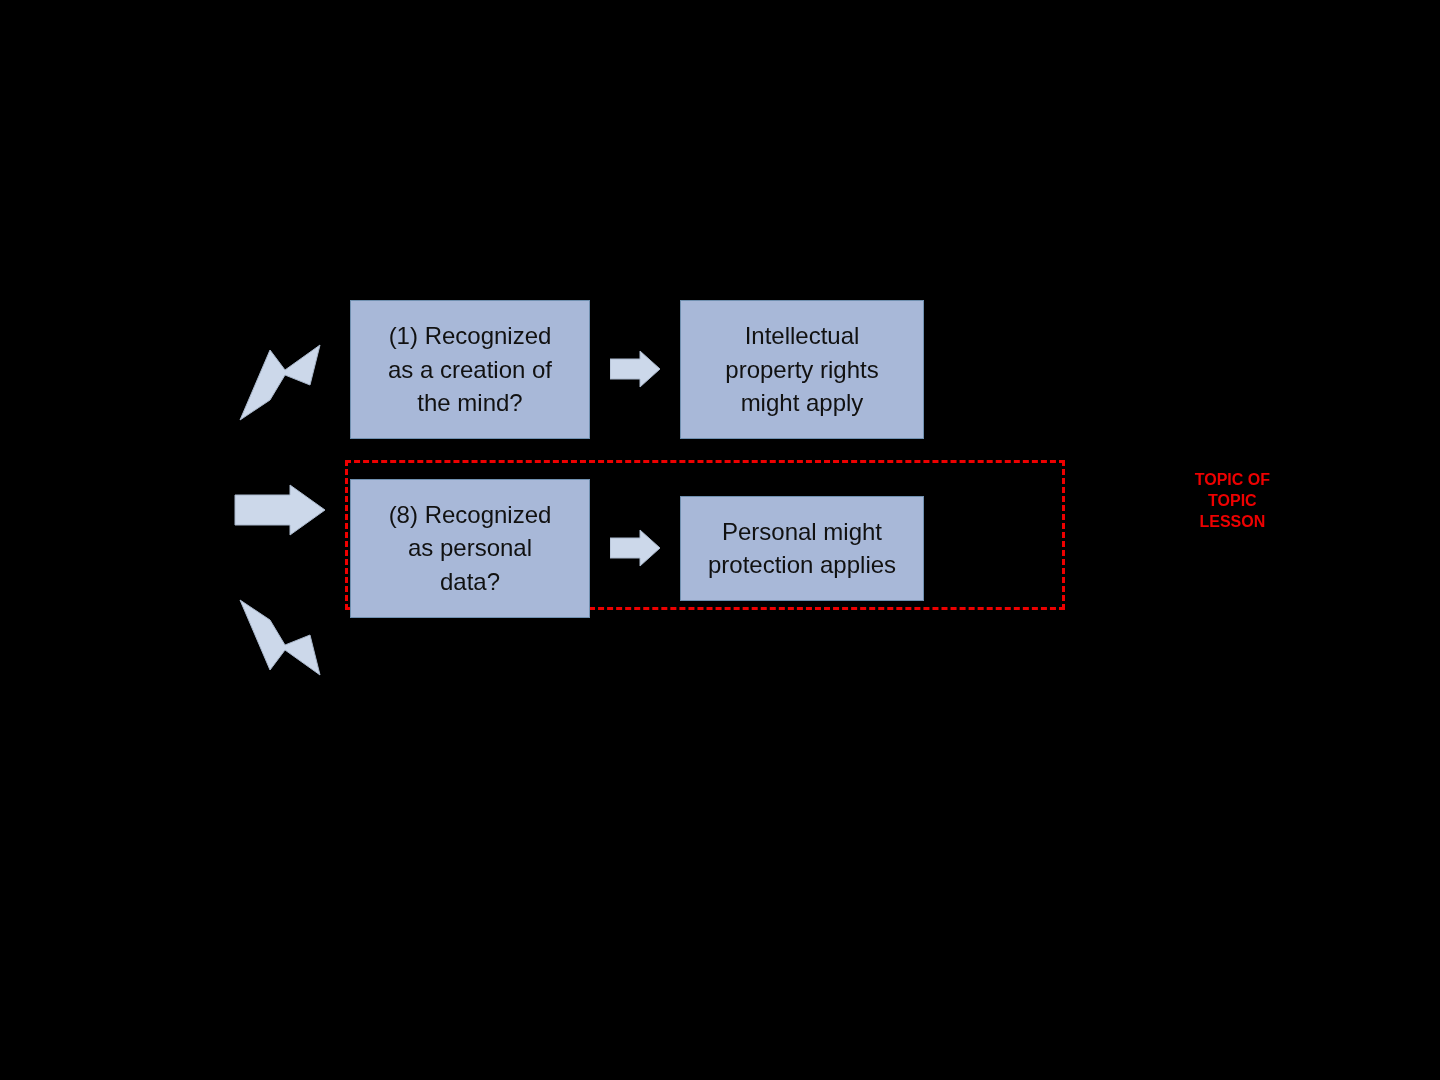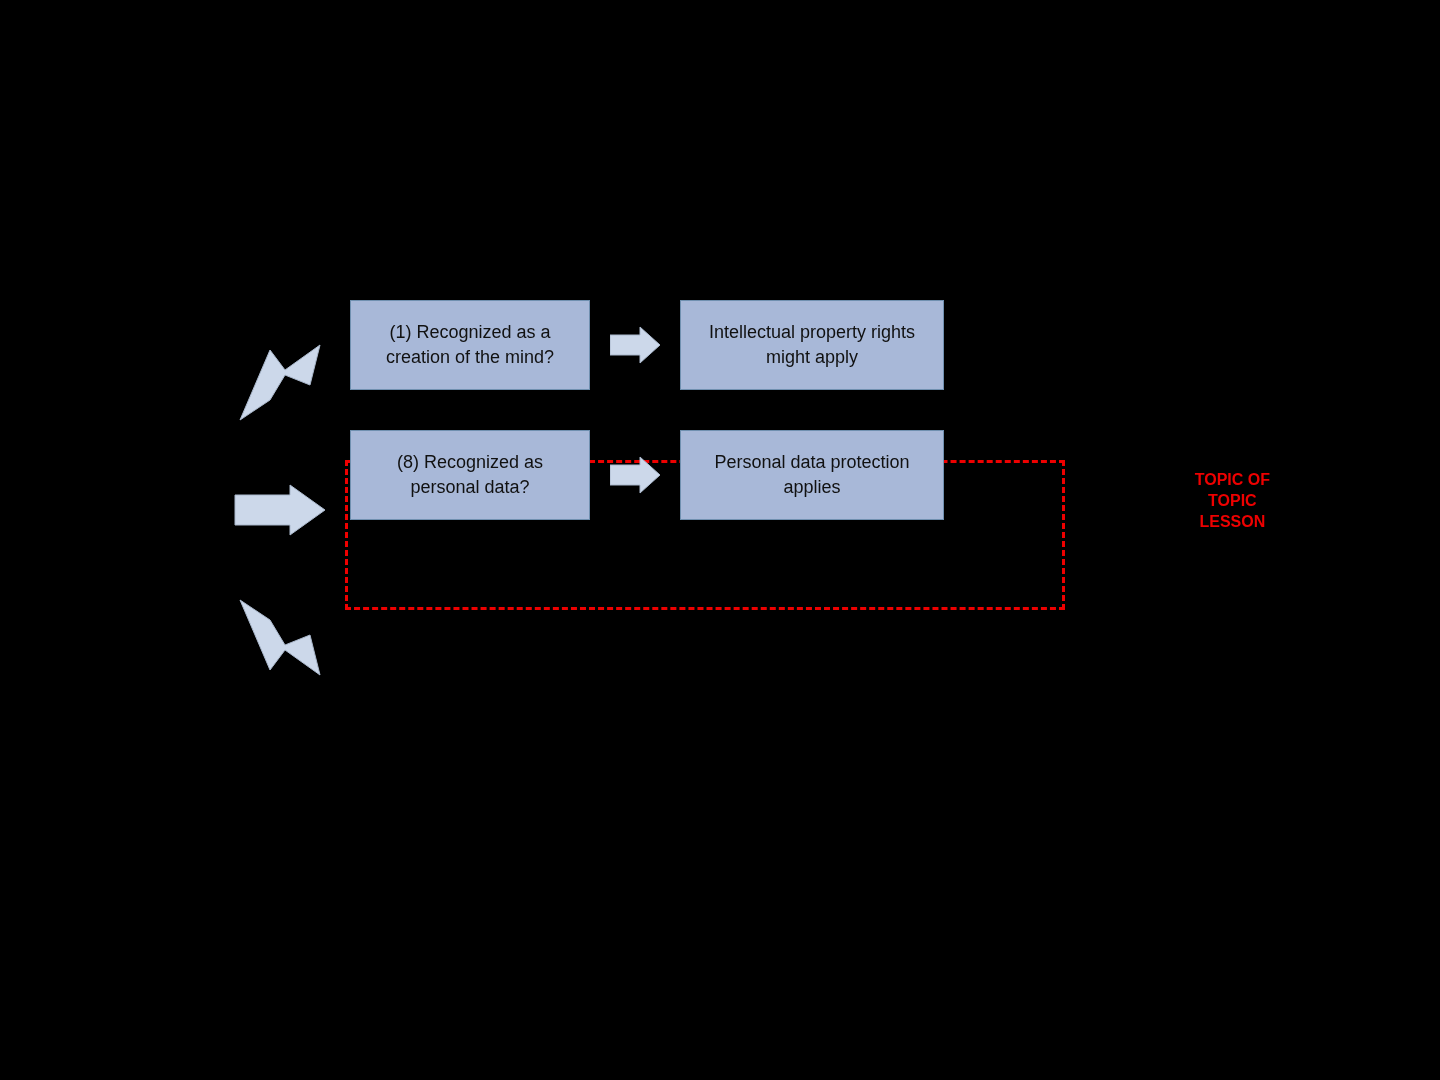--- a/index.html
+++ b/index.html
@@ -35,35 +35,35 @@
       display: flex;
       align-items: center;
       gap: 20px;
     }
 
     .box {
       background: #a8b8d8;
       border: 1px solid #7090b0;
       padding: 18px 24px;
       text-align: center;
-      font-size: 18px;
+      font-size: 24px;
       color: #111;
       line-height: 1.4;
     }
 
     .box-left {
       width: 240px;
       min-height: 90px;
       display: flex;
       align-items: center;
       justify-content: center;
     }
 
     .box-right {
-      width: 264px;
+      width: 244px;
       min-height: 90px;
       display: flex;
       align-items: center;
       justify-content: center;
     }
 
     
     .arrow-right {
       width: 50px;
       height: 40px;
@@ -161,19 +161,19 @@
     <div class="row">
       <div class="box box-left">
         <span>(8) Recognized as personal data?</span>
       </div>
       <div class="arrow-right">
         <svg viewBox="0 0 50 40">
           <polygon points="0,10 30,10 30,2 50,20 30,38 30,30 0,30" fill="#ccd8ea" stroke="#aab8cc" stroke-width="1"></polygon>
         </svg>
       </div>
       <div class="box box-right">
-        <span>Personal data protection applies</span>
+        <span>Personal might protection applies</span>
       </div>
     </div>
 
 
   </div>
 </div>
 
 </body></html>

